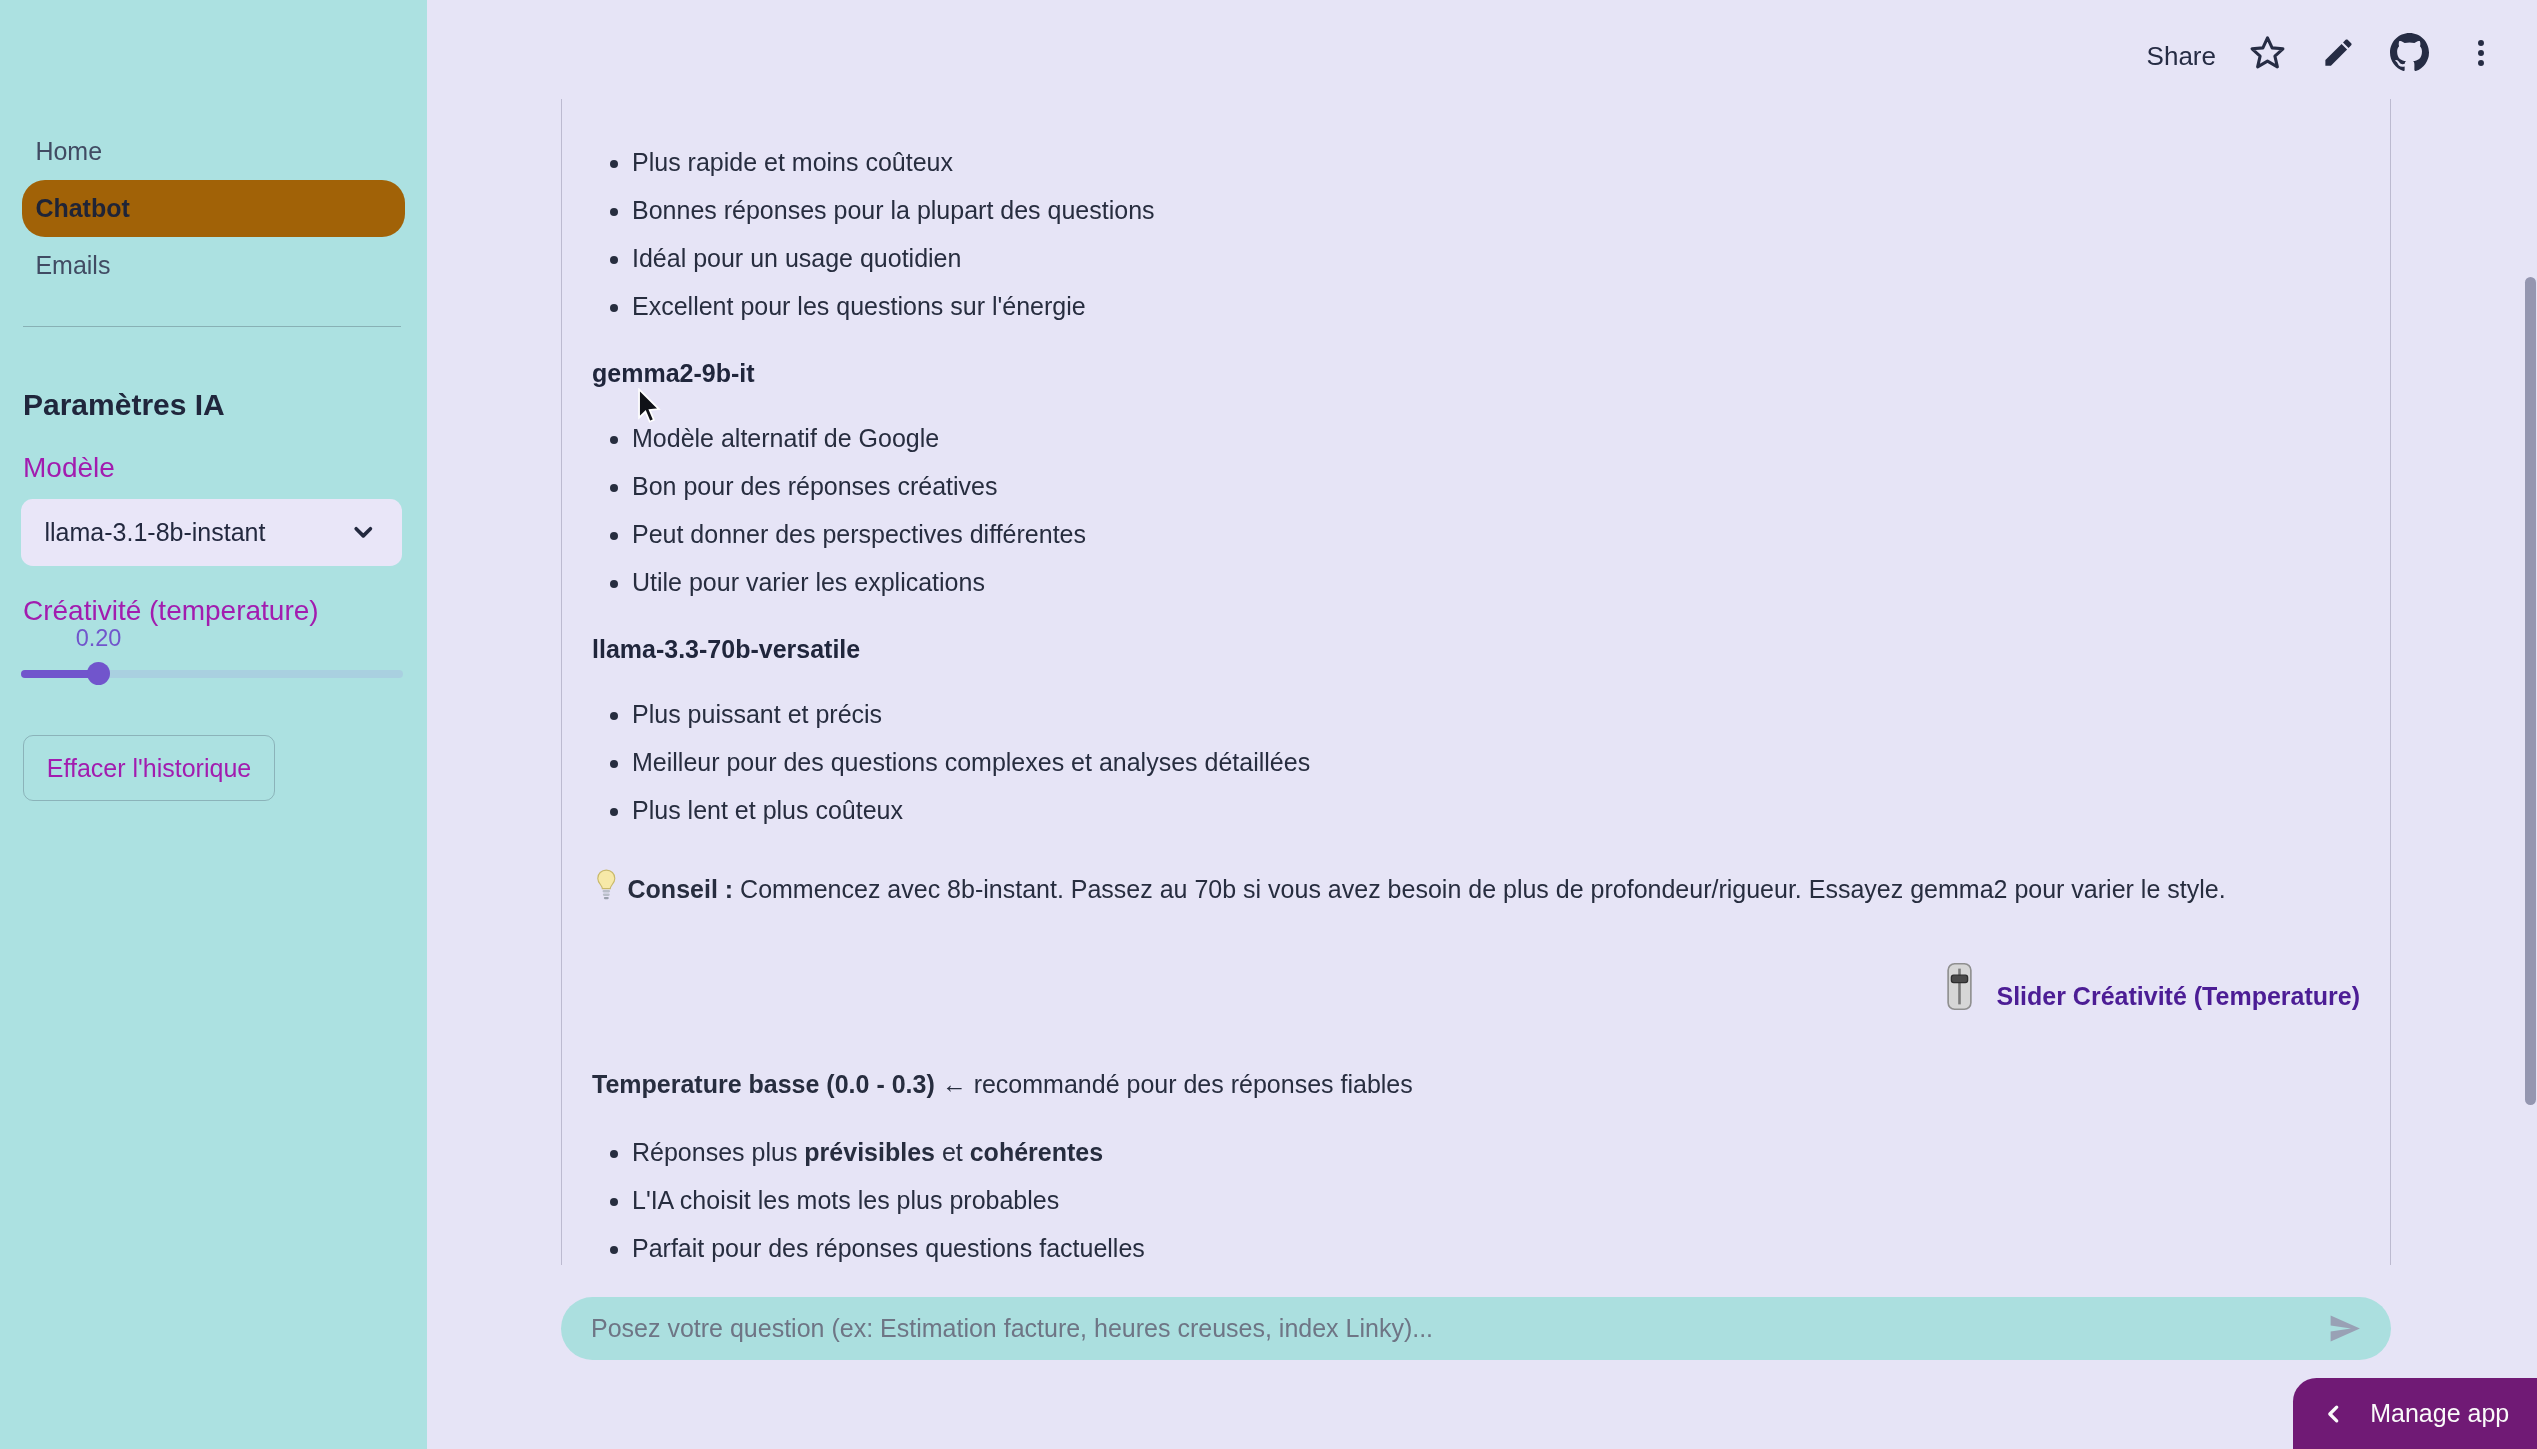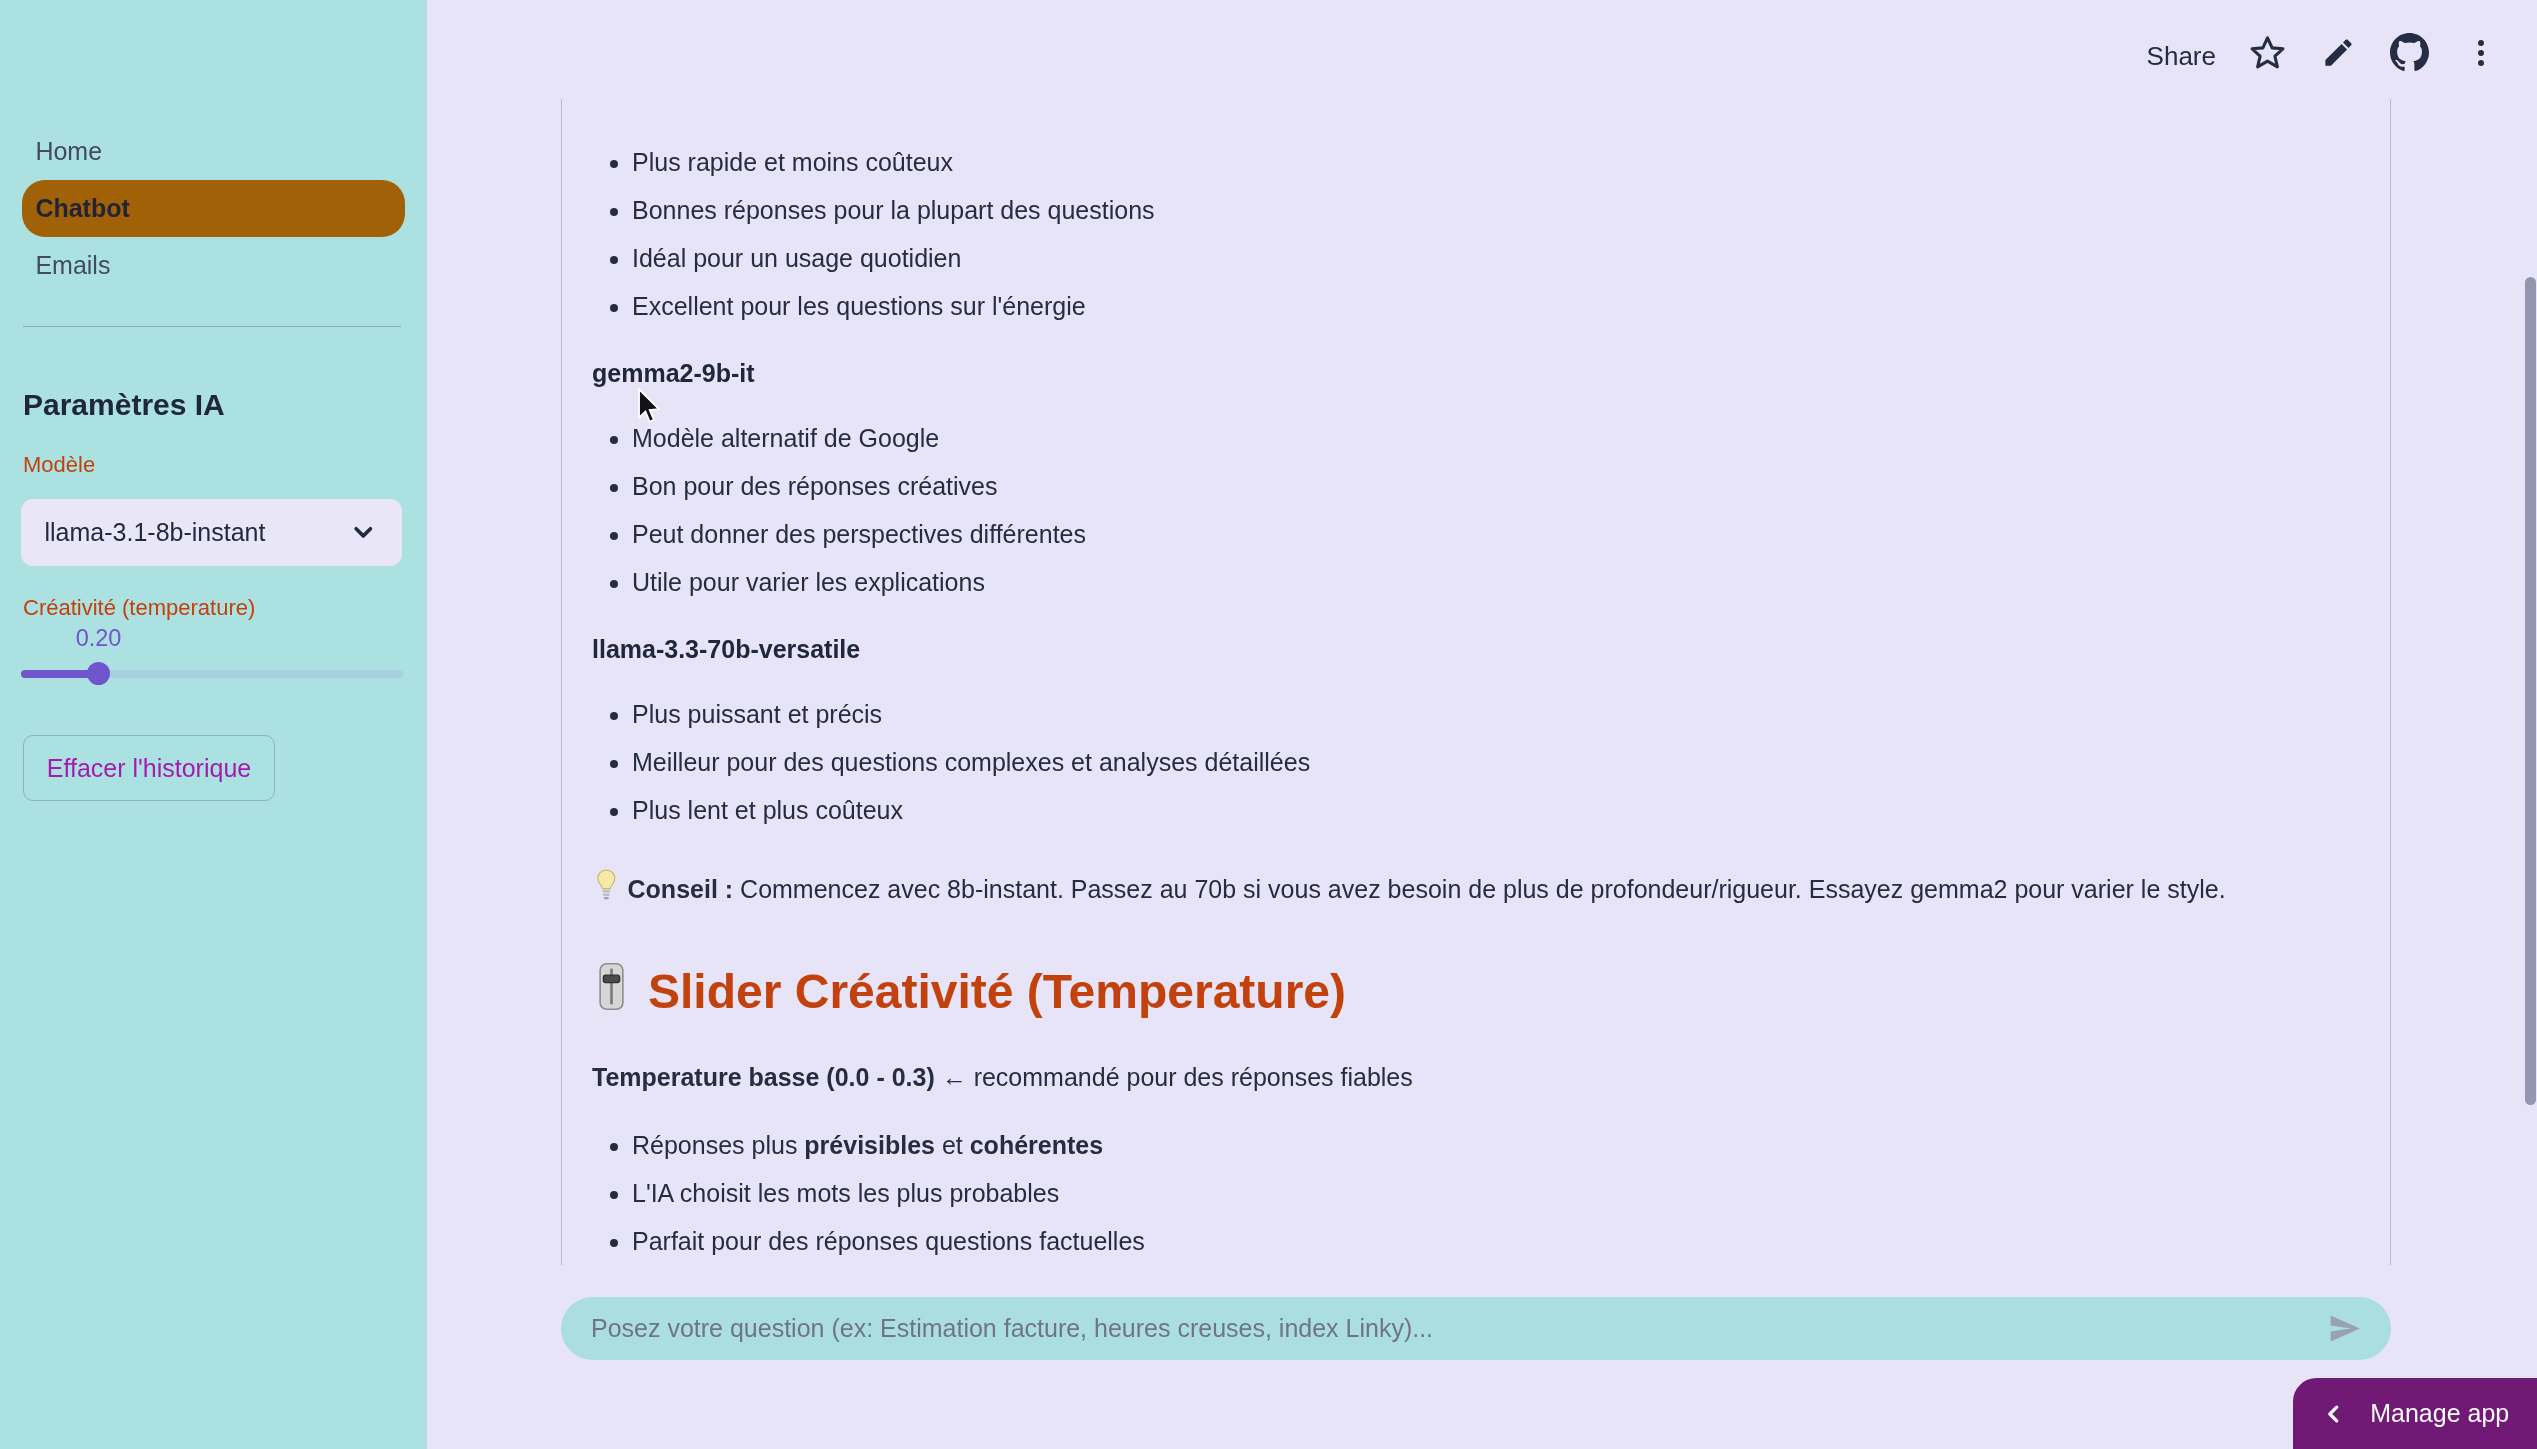--- a/index.html
+++ b/index.html
@@ -26,21 +26,21 @@
   .nav-item.active { background: #a16207; color: #1f2437; font-weight: 700; text-align: center; }
   .sidebar-divider {
     position: absolute; top: 326px; left: 23px; width: 378px; height: 0;
     border-top: 1.7px solid rgba(70,90,100,0.35);
   }
   .settings-title {
     position: absolute; top: 388px; left: 23px;
     font-size: 30px; font-weight: 700; color: #20263c;
   }
   .field-label {
-    position: absolute; left: 23px; font-size: 22px; color: #c2410c;
+    position: absolute; left: 23px; font-size: 28px; color: #a21caf;
   }
   .model-label { top: 452px; }
   .select-box {
     position: absolute; left: 21px; top: 499px; width: 381px; height: 67px;
     background: #e9e6f8; border-radius: 11.8px; cursor: pointer;
     display: flex; align-items: center; padding: 0 23.5px;
   }
   .select-box .sel-text { font-size: 25px; color: #23293f; flex: 1; }
   .slider-label { top: 595px; }
   .slider-value {
@@ -82,23 +82,23 @@
     border-right: 1.7px solid rgba(80,80,110,0.28);
     overflow: hidden;
   }
   .md { padding: 17px 30px; font-size: 25px; color: #272d3f; }
   .md ul { list-style: disc; margin: 22px 0 0 0; padding-left: 40px; }
   .md li { line-height: 48px; }
   .md h4 { font-size: 25px; font-weight: 700; margin: 25px 0 5px 0; line-height: 37px; color: #20263c; }
   .md .tip { margin-top: 35px; line-height: 37px; }
   .md .tip b { font-weight: 700; }
   .md h2 {
-    font-size: 48px; font-weight: 700; color: #c2410c;
+    font-size: 25px; font-weight: 700; color: #4c1d95;
     margin: 49px 0 0 0; line-height: 54px;
-    display: flex; align-items: center; gap: 17px;
+    display: flex; align-items: center; gap: 17px; justify-content: flex-end;
   }
   .md .temp-line { margin-top: 37px; line-height: 37px; }
   .md .temp-line b { font-weight: 700; }
   .md ul.last { margin-top: 25px; }
   .inline-ico { display: inline-block; vertical-align: -5px; }
 
   
   .chat-bar {
     position: absolute; left: 561px; top: 1297px; width: 1830px; height: 63px;
     background: #abdfdf; border-radius: 34px;

